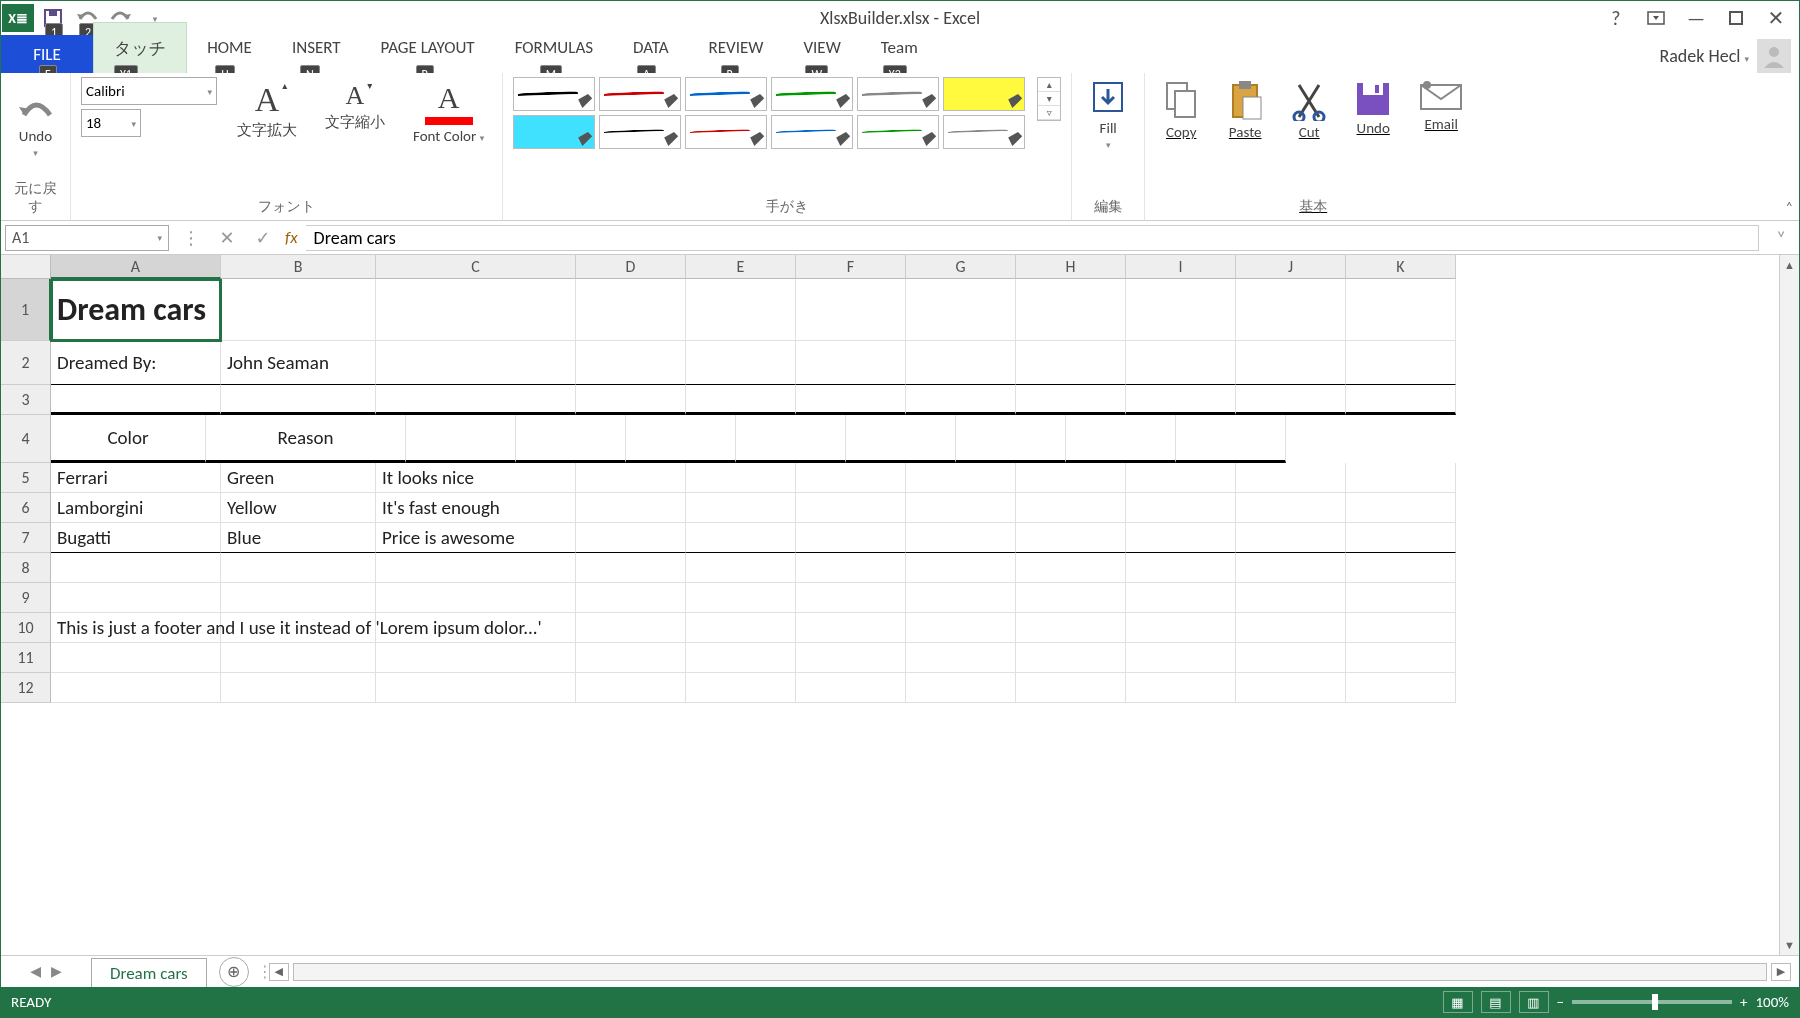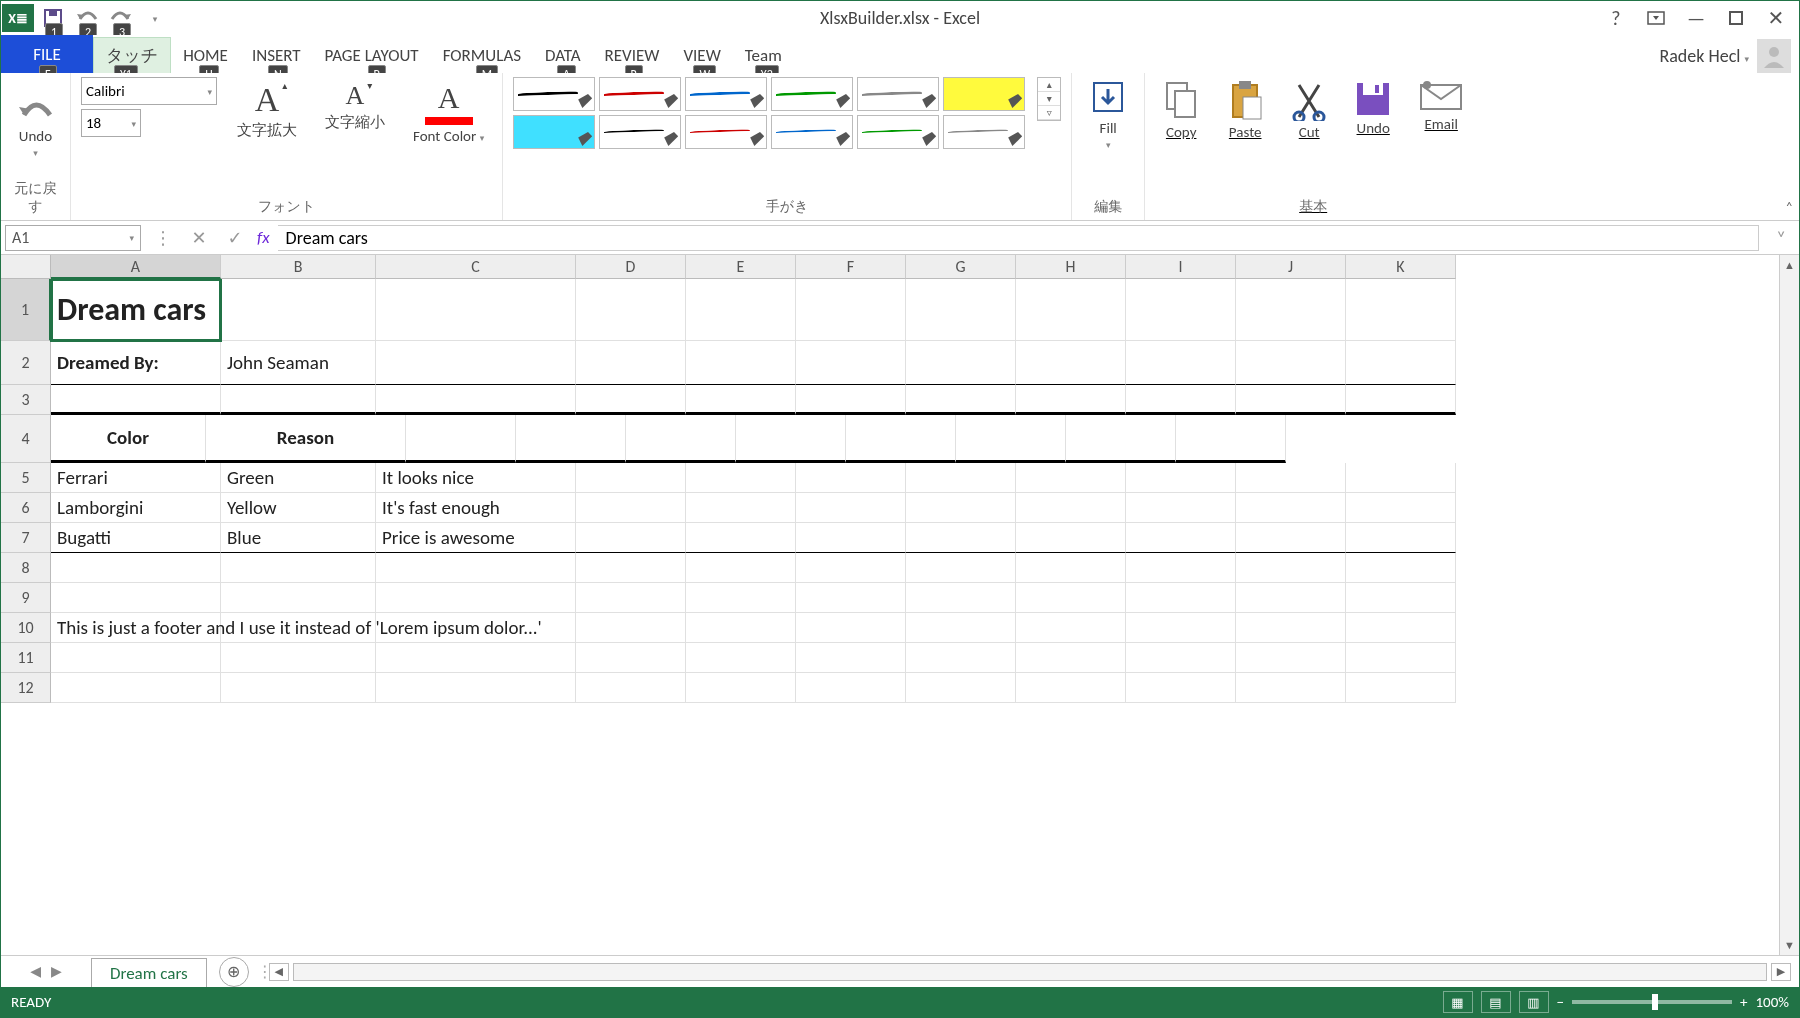--- a/index.html
+++ b/index.html
@@ -13,21 +13,21 @@
 .qat-btn { width: 32px; height: 30px; display: flex; align-items: center; justify-content: center; color: #777; position: relative; }
 .qat-save { font-size: 20px; color: #5c4b8a; }
 .title-center { position: absolute; left: 50%; transform: translateX(-50%); font-size: 18px; color: #444; }
 .titlebar-right { margin-left: auto; display: flex; align-items: center; gap: 10px; padding-right: 8px; }
 .winbtn { width: 30px; height: 30px; display: flex; align-items: center; justify-content: center; font-size: 20px; color: #555; }
 
 .key-badge { position: absolute; background: #444; color: #fff; font-size: 12px; padding: 1px 5px; border-radius: 2px; border: 1px solid #888; line-height: 1.2; }
 
 .tabs-row { height: 38px; display: flex; align-items: flex-end; background: #fff; position: relative; padding-left: 0; }
 .file-tab { background: #1d4ed8; color: #fff; height: 38px; width: 92px; font-size: 17px; display: flex; align-items: center; justify-content: center; position: relative; }
-.ribbon-tab { height: 36px; padding: 0 12px; font-size: 17px; color: #444; display: flex; align-items: center; position: relative; }
+.ribbon-tab { height: 51px; padding: 0 20px; font-size: 17px; color: #444; display: flex; align-items: center; position: relative; }
 .ribbon-tab.active { background: #dff0e1; border: 1px solid #bedfc4; border-bottom: none; }
 .tabs-right { margin-left: auto; display: flex; align-items: center; padding-right: 8px; font-size: 18px; color: #444; }
 .user-avatar { width: 34px; height: 34px; background: #ddd; margin-left: 8px; display:flex; align-items:center; justify-content:center; }
 
 
 .ribbon { height: 148px; background: #fff; border-bottom: 1px solid #ccc; display: flex; position: relative; }
 .ribbon-group { border-right: 1px solid #e5e5e5; padding: 4px 10px 2px 10px; display: flex; flex-direction: column; justify-content: space-between; }
 .ribbon-group-label { font-size: 14px; color: #666; text-align: center; padding: 2px 0; }
 .ribbon-items { display: flex; gap: 12px; align-items: flex-start; flex:1; }
 .undo-col { display:flex; flex-direction:column; align-items:center; justify-content:center; height:100%; padding:0 6px;}
@@ -39,41 +39,41 @@
 .pen-swatch .stroke { position:absolute; left:4px; right:16px; top:14px; height:6px; border-top:3px solid; border-radius: 50%/20%; transform: rotate(-2deg);}
 .pen-swatch .pen-tip { width:14px; height:14px; background:#555; clip-path: polygon(0 40%, 70% 0, 100% 30%, 30% 100%); position:absolute; right:2px; bottom:2px;}
 .pen-grid { display:flex; flex-direction:column; gap:4px; }
 .pen-row { display:flex; gap:4px; }
 .gallery-side { width:24px; display:flex; flex-direction:column; border:1px solid #bbb;}
 .gallery-side div { flex:1; display:flex; align-items:center; justify-content:center; font-size:10px; color:#666; border-bottom:1px solid #ddd;}
 .ribbon-collapse { position:absolute; right:6px; bottom:4px; font-size:14px; color:#666;}
 
 
 .formula-bar { height: 34px; display: flex; align-items: center; border-bottom: 1px solid #ccc; padding: 0 4px; gap: 8px; }
-.name-box { width: 136px; height: 26px; border: 1px solid #aaa; display:flex; align-items:center; padding:0 6px; font-size:16px; color:#555; justify-content:space-between;}
-.fx-label { font-style: italic; color: #6d28d9; font-size: 17px; }
+.name-box { width: 164px; height: 26px; border: 1px solid #aaa; display:flex; align-items:center; padding:0 6px; font-size:16px; color:#555; justify-content:space-between;}
+.fx-label { font-style: italic; color: #a16207; font-size: 17px; }
 .formula-input { flex:1; height: 26px; border: 1px solid #ccc; border-left:none; font-size: 18px; padding: 0 8px; display:flex; align-items:center;}
 .fb-btn { width:28px; color:#999; font-size:18px; text-align:center;}
 
 
 .grid-area { flex:1; display:flex; overflow:hidden; position:relative; background:#fff;}
 .grid-inner { flex:1; display:flex; flex-direction:column; }
 .col-headers { display:flex; height:24px; }
 .corner { width:50px; background:#eee; border-right:1px solid #bbb; border-bottom:1px solid #bbb;}
 .col-h { background:#eee; border-right:1px solid #ccc; border-bottom:1px solid #bbb; text-align:center; font-size:16px; color:#555; display:flex; align-items:center; justify-content:center;}
 .col-A{width:170px;} .col-B{width:155px;} .col-C{width:200px;} .col-std{width:110px;}
 .col-h.sel { background:#d5d5d5; border-bottom:2px solid #217346;}
 
 .rows { flex:1; overflow:hidden; }
 .g-row { display:flex; }
 .row-h { width:50px; background:#eee; border-right:1px solid #bbb; border-bottom:1px solid #ccc; text-align:center; font-size:16px; color:#555; display:flex; align-items:center; justify-content:center;}
 .row-h.sel { background:#d5d5d5; border-right:2px solid #217346;}
 .cell { border-right:1px solid #e0e0e0; border-bottom:1px solid #e0e0e0; font-size:19px; color:#222; padding:2px 6px; display:flex; align-items:center; white-space:nowrap; overflow:visible;}
 .r1 { height:62px; } .r-std{height:30px;} .r4{height:48px;}
-.cell.bold { font-weight:bold; }
+.cell.bold { font-weight:normal; }
 .cell.title { font-size:32px; font-weight:bold; }
 .sel-cell { outline:3px solid #217346; outline-offset:-2px; position:relative; z-index:2; background:#fff;}
 .thick-bottom { border-bottom: 3px solid #000 !important; }
 .thin-bot { border-bottom: 1.5px solid #000 !important; }
 
 .vscroll { width:20px; background:#f2f2f2; border-left:1px solid #ccc; display:flex; flex-direction:column;}
 .vscroll .arrow{height:20px; display:flex; align-items:center; justify-content:center; font-size:11px; color:#666;}
 .vscroll .track{flex:1;}
 
 

